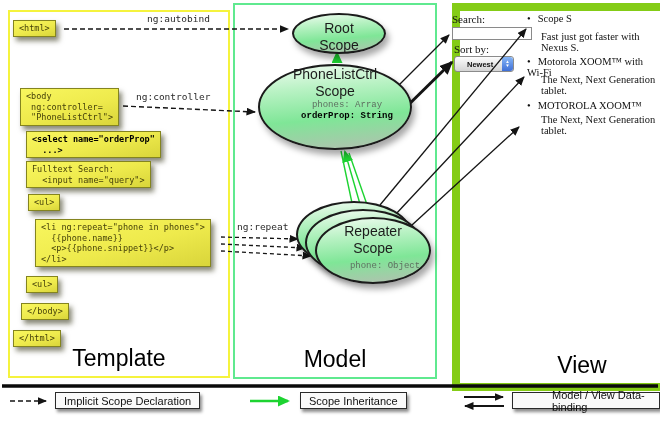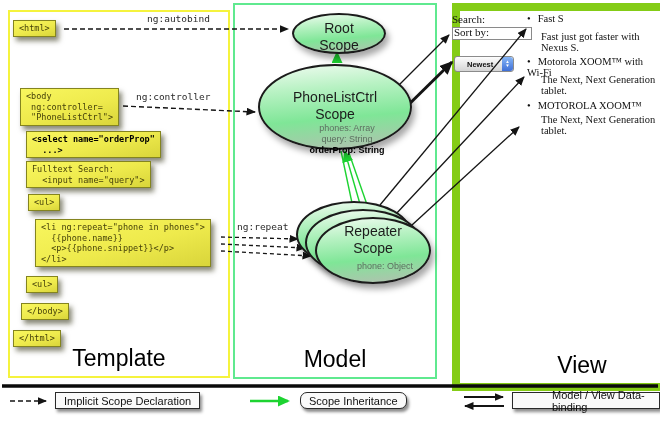--- a/index.html
+++ b/index.html
@@ -14,21 +14,21 @@
   .codebox{position:absolute;white-space:pre;font-family:"DejaVu Sans Mono",monospace;
            font-size:8.5px;line-height:10.5px;color:#46420a;
            background:linear-gradient(165deg,#f8f65e 0%,#eeea4c 55%,#d9d53a 100%);
            border:1px solid #84841f;padding:2px 5px;
            box-shadow:3px 4px 5px rgba(40,40,10,.55);}
   .codebox.bold{font-weight:bold;color:#000;}
   .scope{position:absolute;border:2px solid #1b1b1b;border-radius:50%;
          background:linear-gradient(175deg,#effbf0 0%,#b9f2c4 28%,#7fe697 62%,#b4bfb1 100%);
          box-shadow:3px 5px 6px rgba(0,0,0,.35);text-align:center;}
   .scope-title{white-space:pre-line;font-size:14px;line-height:17px;color:#1c1c1c;}
-  .scope-prop{font-family:Liberation Sans, sans-serif;font-size:9px;line-height:11px;color:#5d6f60;padding-left:24px;}
+  .scope-prop{font-family:Liberation Mono, monospace;font-size:9px;line-height:11px;color:#5d6f60;padding-left:24px;}
   .scope-prop.bold{font-weight:bold;color:#000;}
   .ng-label{position:absolute;font-family:"DejaVu Sans Mono",monospace;font-size:9.5px;color:#2b2b2b;}
   .serif{font-family:"Liberation Serif",serif;}
   .view-label{position:absolute;font-size:11px;color:#111;}
   #search-input{position:absolute;left:452px;top:27px;width:74px;height:11px;
                 border:1px solid #8a8a8a;background:#fff;padding:0 2px;font-size:9px;}
   #sort-select{position:absolute;left:454px;top:56px;width:58px;height:14px;border:1px solid #8b8b8b;
                border-radius:3px;background:linear-gradient(#fdfdfd,#d4d4d4);display:flex;align-items:center;}
   #sort-select .val{flex:1;font-size:7.5px;font-weight:bold;color:#111;padding-left:12px;}
   #sort-select .stepper{width:11px;height:100%;border-radius:0 3px 3px 0;
@@ -73,61 +73,60 @@
   <div class="codebox" style="left:26px;top:276px;">&lt;ul&gt;</div>
   <div class="codebox" style="left:21px;top:303px;">&lt;/body&gt;</div>
   <div class="codebox" style="left:13px;top:330px;">&lt;/html&gt;</div>
 
   <div class="scope" style="left:292px;top:13px;width:90px;height:37px;z-index:3;">
     <div class="scope-title" style="margin-top:5px;">Root
 Scope</div>
   </div>
 
   <div class="scope" style="left:258px;top:64px;width:150px;height:82px;z-index:3;">
-    <div class="scope-title" style="margin-top:23px;">PhoneListCtrl
+    <div class="scope-title" style="margin-top:0;">PhoneListCtrl
 Scope</div>
     <div class="scope-prop">phones: Array</div>
-    <div class="scope-prop">query: String</div>
     <div class="scope-prop bold">orderProp: String</div>
   </div>
 
   <div class="scope" style="left:296px;top:201px;width:112px;height:63px;z-index:1;"></div>
   <div class="scope" style="left:305px;top:209px;width:112px;height:63px;z-index:2;"></div>
   <div class="scope" style="left:315px;top:217px;width:112px;height:63px;z-index:3;">
     <div class="scope-title" style="margin-top:4px;">Repeater
 Scope</div>
     <div class="scope-prop" style="margin-top:4px;">phone: Object</div>
   </div>
 
   <div class="ng-label" style="left:147px;top:13px;">ng:autobind</div>
   <div class="ng-label" style="left:136px;top:91px;">ng:controller</div>
   <div class="ng-label" style="left:237px;top:221px;">ng:repeat</div>
 
   <div class="view-label serif" style="left:452px;top:13px;">Search:</div>
   <input id="search-input" style="">
-  <div class="view-label serif" style="left:454px;top:26px;">Sort by:</div>
+  <div class="view-label serif" style="left:454px;top:43px;">Sort by:</div>
   <div id="sort-select">
     <span class="val">Newest</span>
     <span class="stepper">
         <span>▲</span>
         <span>▼</span>
       </span>
   </div>
 
-  <div class="view-item-title serif" style="left:527px;top:13px;">Fast S</div>
+  <div class="view-item-title serif" style="left:527px;top:13px;">Scope S</div>
   <div class="view-item-desc serif" style="left:541px;top:31px;">Fast just got faster with Nexus S.</div>
   <div class="view-item-title serif" style="left:527px;top:56px;">Motorola XOOM™ with Wi-Fi</div>
   <div class="view-item-desc serif" style="left:541px;top:74px;">The Next, Next Generation tablet.</div>
   <div class="view-item-title serif" style="left:527px;top:100px;">MOTOROLA XOOM™</div>
   <div class="view-item-desc serif" style="left:541px;top:114px;">The Next, Next Generation tablet.</div>
 
   <div class="legend-box" style="left:55px;">
     <span>Implicit Scope Declaration</span>
   </div>
-  <div class="legend-box" style="left:300px;border-radius:7px;">
+  <div class="legend-box" style="left:300px;">
     <span>Scope Inheritance</span>
   </div>
   <div class="legend-box" style="left:512px;padding-left:39px;">
     <span>Model / View Data-binding</span>
   </div>
 
   <svg id="arrow-layer" viewBox="0 0 660 421">
     <defs>
       <marker id="ah" markerUnits="userSpaceOnUse" markerWidth="10" markerHeight="8" refX="8.5" refY="4" orient="auto-start-reverse">
         <path d="M0,0 L9.5,4 L0,8 z" fill="#141414"></path>

